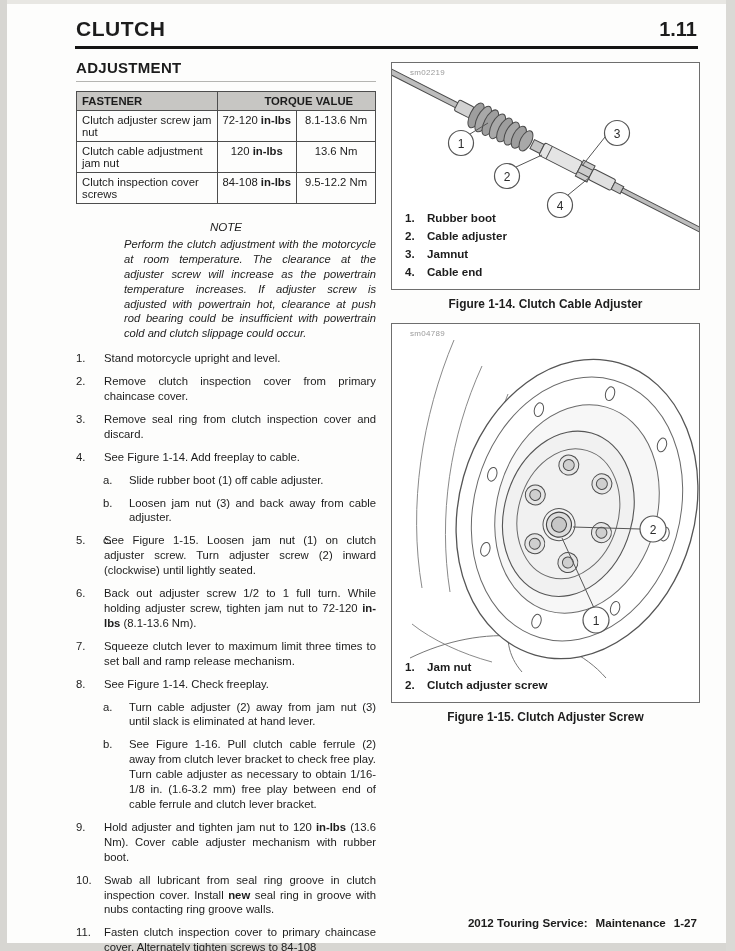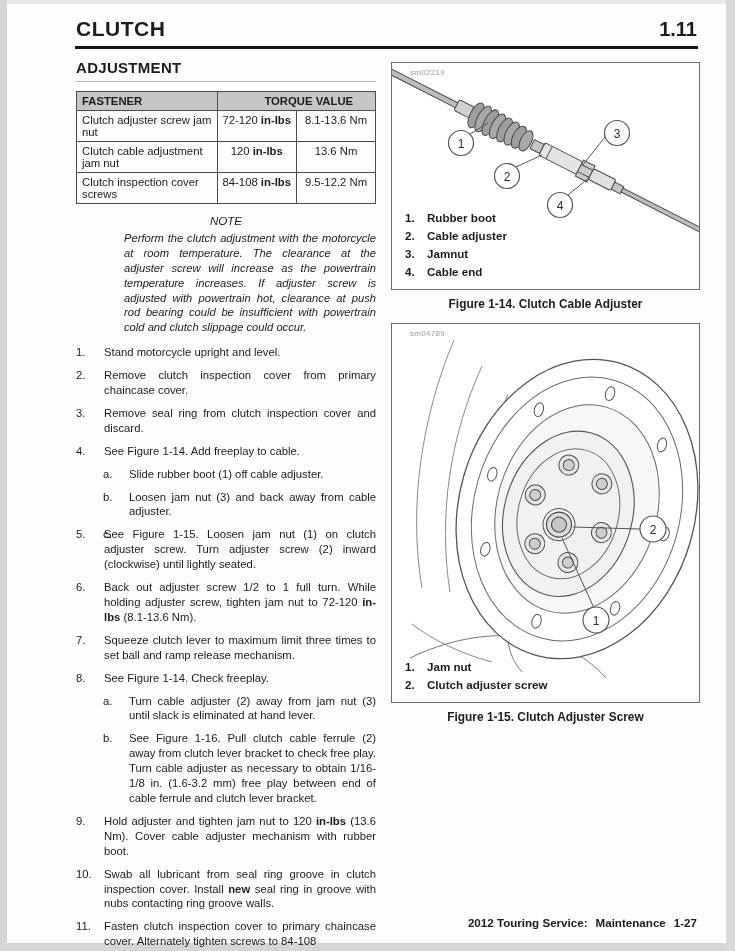--- a/index.html
+++ b/index.html
@@ -12,21 +12,21 @@
   .hdr-rule{position:absolute;left:75px;right:37px;top:46px;height:3px;background:#141414;}
   
   .col-left{position:absolute;left:76px;top:59px;width:300px;}
   .section-title{font-size:15px;font-weight:bold;letter-spacing:.3px;}
   .section-rule{height:1px;background:#b5b5b2;margin:5px 0 9px 0;}
   table.torque{width:100%;border-collapse:collapse;font-size:11.3px;}
   table.torque th,table.torque td{border:1px solid #4d4d4d;padding:3px 5px;vertical-align:top;}
   table.torque th{background:#c7c6c3;font-weight:bold;text-align:left;}
   table.torque th.tv{text-align:center;padding-left:30px;}
   td.val{text-align:center;white-space:nowrap;}
-  .note-label{text-align:center;font-style:italic;font-size:11.6px;margin:10px 0 4px 0;}
+  .note-label{text-align:center;font-style:italic;font-size:11.6px;margin:16px 0 4px 0;}
   .note-text{font-style:italic;font-size:11.2px;line-height:1.33;text-align:justify;margin-left:48px;}
   .steps{margin-top:10px;font-size:11.3px;line-height:1.32;}
   .step{position:relative;padding-left:28px;margin-top:8px;text-align:justify;}
   .step>.num{position:absolute;left:0;top:0;}
   .substep{position:relative;margin-left:27px;padding-left:26px;margin-top:8px;text-align:justify;}
   .substep>.num{position:absolute;left:0;top:0;}
   
   .col-right{position:absolute;left:391px;top:62px;width:309px;}
   .figbox{position:relative;border:1px solid #6e6e6e;background:#fff;}
   .figbox svg{display:block;}

